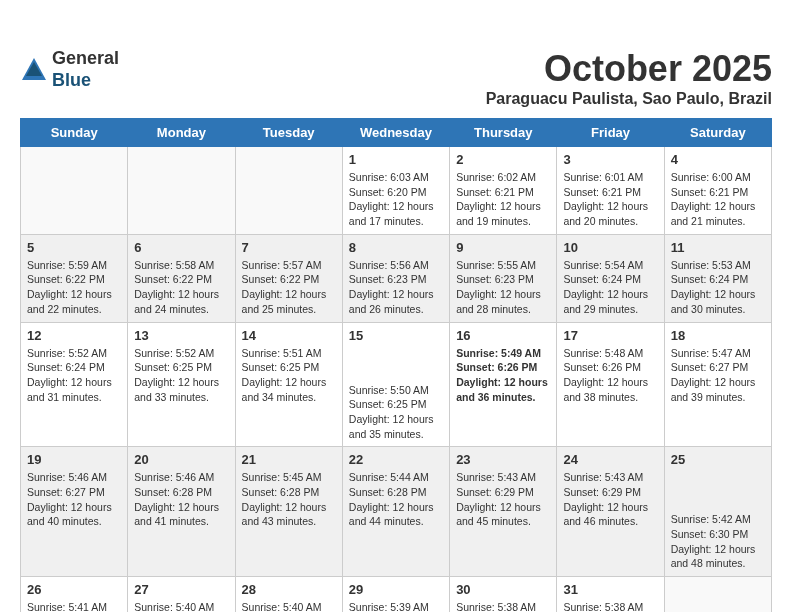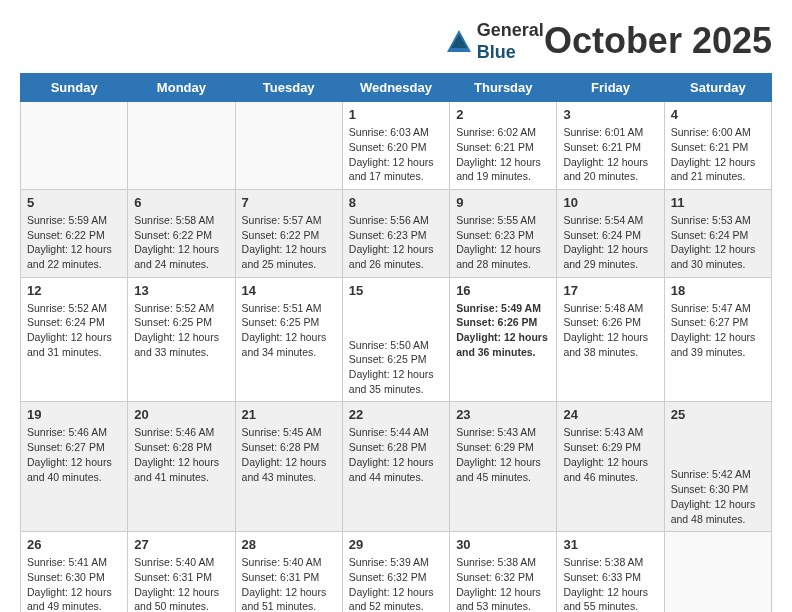--- a/index.html
+++ b/index.html
@@ -5,23 +5,24 @@
     * { box-sizing: border-box; margin: 0; padding: 0; }
     body {
       font-family: Arial, sans-serif;
       background: #fff;
       width: 792px;
       min-height: 612px;
       padding: 20px;
     }
     .header {
       display: flex;
-      justify-content: flex-end;
+      justify-content: space-between;
       align-items: flex-start;
       margin-bottom: 10px;
+      margin-top: 28px;
     }
     .logo {
       display: flex;
       align-items: center;
     }
     .logo-text {
       font-size: 18px;
       font-weight: bold;
       line-height: 1.2;
     }
@@ -95,20 +96,21 @@
       <polygon points="14,2 26,24 2,24" fill="#2e75b6"></polygon>
       <polygon points="14,6 22,20 6,20" fill="#1a5276"></polygon>
     </svg>
     <div class="logo-text">
       <div class="logo-general">General</div>
       <div class="logo-blue">Blue</div>
     </div>
   </div>
   <div class="title-block">
     <div class="month-title">October 2025</div>
+    <div class="location">Paraguacu Paulista, Sao Paulo, Brazil</div>
   </div>
 </div>
 
 <table class="calendar">
   <thead>
     <tr>
     <th>Sunday</th>
         <th>Monday</th>
         <th>Tuesday</th>
         <th>Wednesday</th>

